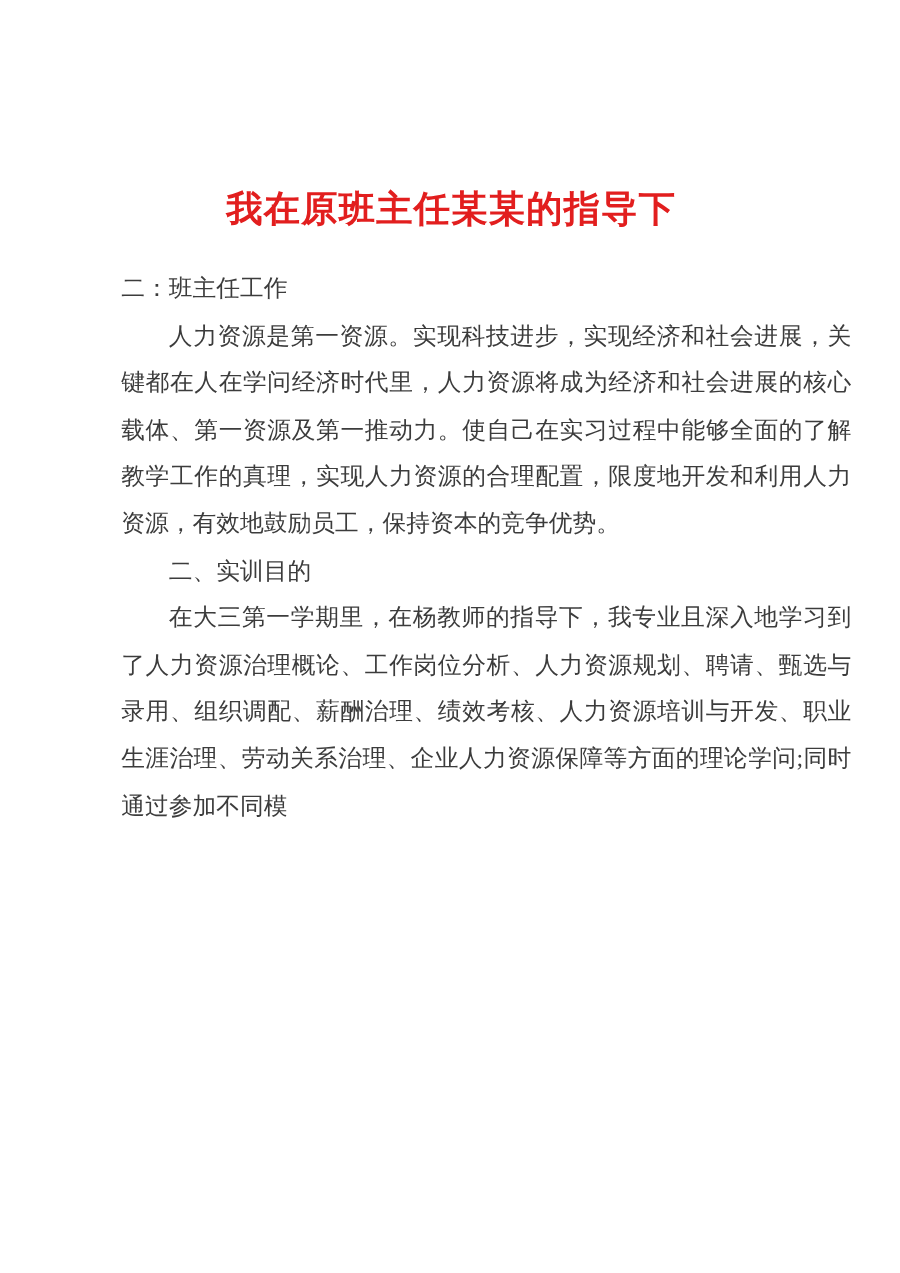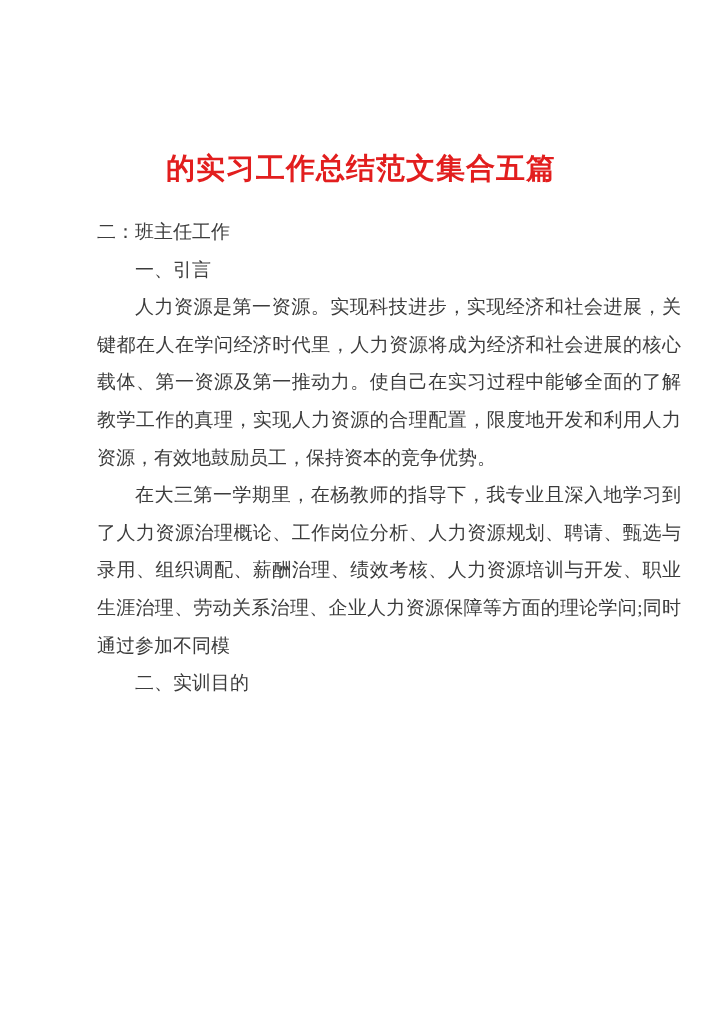--- a/index.html
+++ b/index.html
@@ -41,31 +41,30 @@
   }
   .doc-body p.indent {
     text-indent: 2em;
   }
 </style>
 </head>
 <body>
 
 <div class="page">
 
-  <h1 class="doc-title">的实习工作总结范文集合五篇</h1>
+  <h1 class="doc-title">我在原班主任某某的指导下</h1>
 
   <div class="doc-body">
 
     <p>二：班主任工作</p>
 
 
 
-    <p class="indent">一、引言</p>
 
     <p class="indent">人力资源是第一资源。实现科技进步，实现经济和社会进展，关键都在人在学问经济时代里，人力资源将成为经济和社会进展的核心载体、第一资源及第一推动力。使自己在实习过程中能够全面的了解教学工作的真理，实现人力资源的合理配置，限度地开发和利用人力资源，有效地鼓励员工，保持资本的竞争优势。</p>
 
+    <p class="indent">二、实训目的</p>
+
     <p class="indent">在大三第一学期里，在杨教师的指导下，我专业且深入地学习到了人力资源治理概论、工作岗位分析、人力资源规划、聘请、甄选与录用、组织调配、薪酬治理、绩效考核、人力资源培训与开发、职业生涯治理、劳动关系治理、企业人力资源保障等方面的理论学问;同时通过参加不同模</p>
-
-    <p class="indent">二、实训目的</p>
 
   </div>
 
 </div>
 
 </body></html>

